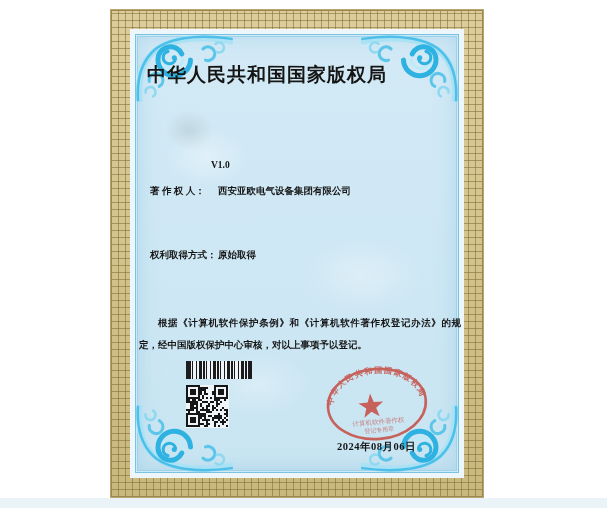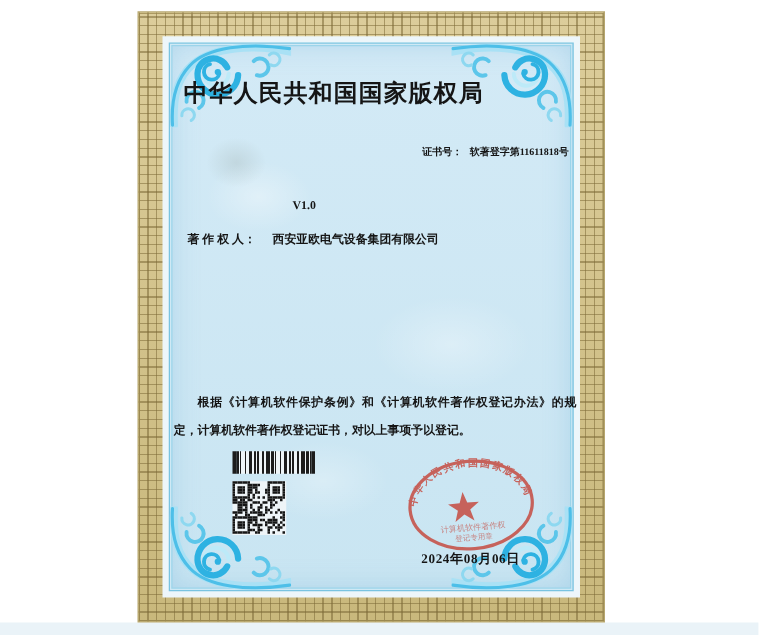--- a/index.html
+++ b/index.html
@@ -38,21 +38,21 @@
   .content{position:absolute;inset:0;color:#151515;}
   .t1{position:absolute;left:34px;top:52px;width:244px;text-align:center;
       font-size:19px;font-weight:700;letter-spacing:1px;white-space:nowrap;}
   .t2{position:absolute;left:22px;top:79px;width:268px;text-align:center;
       font-size:20px;font-weight:700;letter-spacing:1.5px;white-space:nowrap;}
   .certno{position:absolute;left:160px;top:106px;width:184px;text-align:right;
       font-size:8px;font-weight:700;white-space:nowrap;}
   .certno .lbl{margin-right:6px;}
   .row{position:absolute;left:39px;font-size:9.5px;font-weight:700;white-space:nowrap;}
   .row .lbl{display:inline-block;width:68px;}
-  .r1{top:136px}.r1b{top:150px;left:123px}.r2{top:175px}.r3{top:239px}.r4{top:260px}.r5{top:282px}
+  .r1{top:136px}.r1b{top:150px;left:100px}.r2{top:175px}.r3{top:239px}.r4{top:260px}.r5{top:282px}
   .stmt{position:absolute;left:28px;top:302px;width:322px;font-size:9.5px;font-weight:700;
       line-height:22px;text-indent:2em;text-align:justify;}
   .watermark{position:absolute;left:54px;top:100px;width:48px;height:40px;border-radius:50%;
       background:radial-gradient(closest-side,rgba(140,152,145,.22),rgba(140,152,145,0));}
 
   .barcode{position:absolute;left:75px;top:351px;width:60px;height:18px;
       border-left:3px solid #1c1c1c;border-right:3px solid #1c1c1c;background:
       repeating-linear-gradient(90deg,#1c1c1c 0 2px,#eef4f7 2px 3px,#1c1c1c 3px 4px,#eef4f7 4px 7px,
       #1c1c1c 7px 8px,#eef4f7 8px 10px,#1c1c1c 10px 13px,#eef4f7 13px 14px);}
   .qr{position:absolute;left:75px;top:375px;width:43px;height:43px;background:#eef4f7;}
@@ -103,34 +103,34 @@
       </svg>
     <svg class="corner br">
         <use href="#flourish"></use>
       </svg>
 
     <div class="content">
       <div class="watermark"></div>
 
       <div class="t1">中华人民共和国国家版权局</div>
 
-      <div class="certno">
-        <span class="lbl">证书号：</span><span>软著登字第11611818号</span>
-      </div>
 
       <div class="row r1b">V1.0</div>
 
       <div class="row r2">
         <span class="lbl">著 作 权 人：</span><span>西安亚欧电气设备集团有限公司</span>
       </div>
 
-
-
-
-      <div class="stmt">根据《计算机软件保护条例》和《计算机软件著作权登记办法》的规定，计算机软件著作权登记证书，对以上事项予以登记。</div>
+      <div class="row r3">
+        <span class="lbl">权利取得方式：</span><span>原始取得</span>
+      </div>
+
+
+
+      <div class="stmt">根据《计算机软件保护条例》和《计算机软件著作权登记办法》的规定，经中国版权保护中心审核，对以上事项予以登记。</div>
 
       <div class="barcode"></div>
       <div class="qr" id="qr">
           <div style="left: 0px; top: 0px; width: 2px; height: 2px;"></div>
           <div style="left: 2px; top: 0px; width: 2px; height: 2px;"></div>
           <div style="left: 4px; top: 0px; width: 2px; height: 2px;"></div>
           <div style="left: 6px; top: 0px; width: 2px; height: 2px;"></div>
           <div style="left: 8px; top: 0px; width: 2px; height: 2px;"></div>
           <div style="left: 10px; top: 0px; width: 2px; height: 2px;"></div>
           <div style="left: 12px; top: 0px; width: 2px; height: 2px;"></div>

